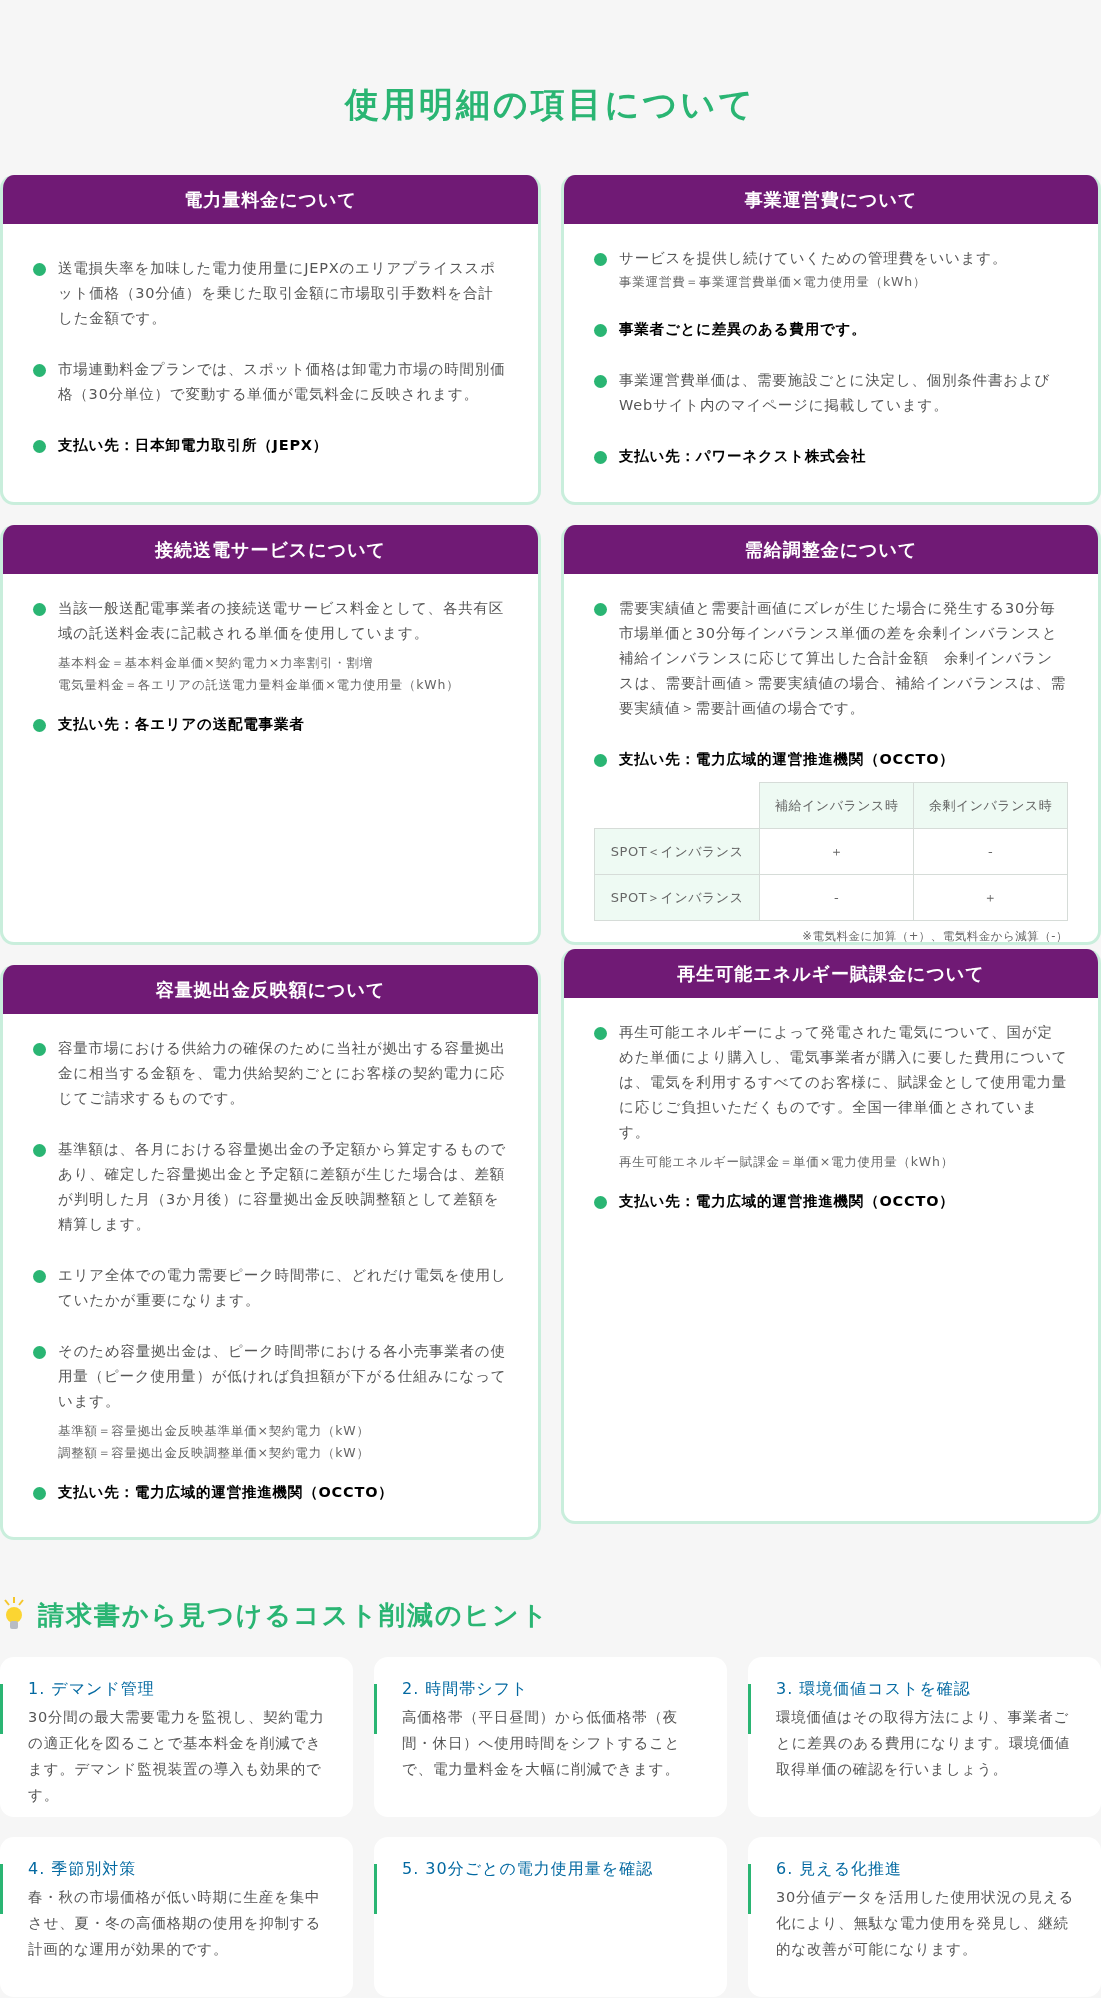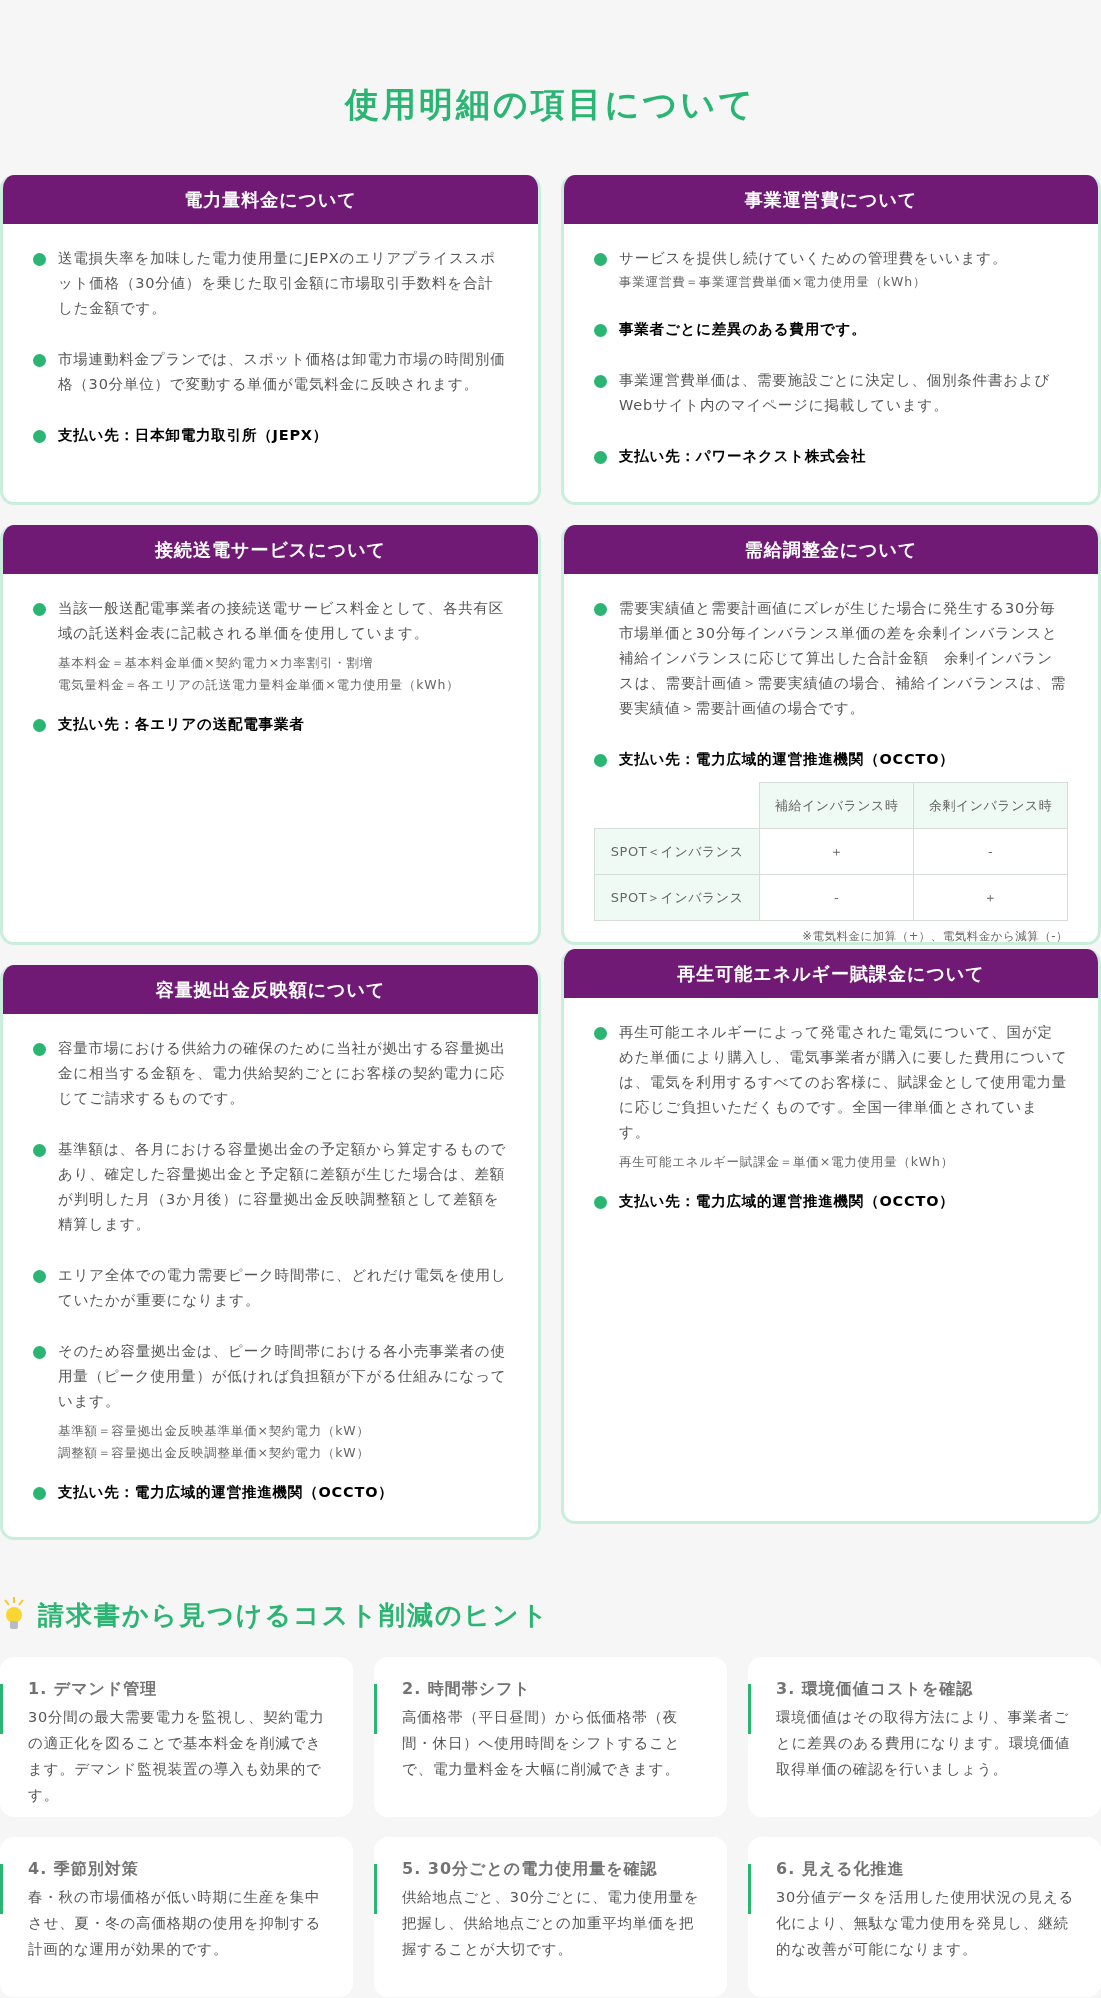--- a/index.html
+++ b/index.html
@@ -42,33 +42,33 @@
     position: absolute; top: 1596px; left: 0; font-size: 26px; font-weight: bold;
     color: #2ab573; letter-spacing: 2px; display: flex; align-items: center;
   }
   .bulb { width: 32px; height: 38px; position: relative; margin-right: 6px; }
 
   .tip {
     position: absolute; background: #fff; border-radius: 14px; width: 353px; height: 160px;
     padding: 22px 20px 0 28px;
   }
   .tip-bar { position: absolute; left: 0; top: 27px; width: 3px; height: 50px; background: #2ab573; }
-  .tip-title { font-size: 16px; font-weight: bold; color: #737373; letter-spacing: 1px; margin-bottom: 4px; }
+  .tip-title { font-size: 16px; font-weight: normal; color: #0369a1; letter-spacing: 1px; margin-bottom: 4px; }
   .tip-text { font-size: 14.5px; line-height: 26px; color: #555; letter-spacing: 0.8px; }
 </style>
 </head>
 <body>
 
 <div class="page">
 
   <h1 class="main-title">使用明細の項目について</h1>
 
   <section class="card" style="left:0;top:175px;width:541px;height:330px;">
     <div class="card-head">電力量料金について</div>
-    <div class="card-body" style="padding-top:22px;">
+    <div class="card-body" style="padding-top:32px;">
       <div class="item">送電損失率を加味した電力使用量にJEPXのエリアプライススポット価格（30分値）を乗じた取引金額に市場取引手数料を合計した金額です。</div>
       <div class="item">市場連動料金プランでは、スポット価格は卸電力市場の時間別価格（30分単位）で変動する単価が電気料金に反映されます。</div>
       <div class="item bold" style="margin-bottom:0;">支払い先：日本卸電力取引所（JEPX）</div>
     </div>
   </section>
 
   <section class="card" style="left:561px;top:175px;width:540px;height:330px;">
     <div class="card-head">事業運営費について</div>
     <div class="card-body" style="padding-top:22px;">
       <div class="item" style="margin-bottom:24px;">
@@ -176,21 +176,20 @@
     <div class="tip-text">環境価値はその取得方法により、事業者ごとに差異のある費用になります。環境価値取得単価の確認を行いましょう。</div>
   </div>
   <div class="tip" style="left:0;top:1837px;">
     <span class="tip-bar"></span>
     <div class="tip-title">4. 季節別対策</div>
     <div class="tip-text">春・秋の市場価格が低い時期に生産を集中させ、夏・冬の高価格期の使用を抑制する計画的な運用が効果的です。</div>
   </div>
   <div class="tip" style="left:374px;top:1837px;">
     <span class="tip-bar"></span>
     <div class="tip-title">5. 30分ごとの電力使用量を確認</div>
-    <div class="tip-text">供給地点ごと、30分ごとに、電力使用量を把握し、供給地点ごとの加重平均単価を把握することが大切です。</div>
   </div>
   <div class="tip" style="left:748px;top:1837px;">
     <span class="tip-bar"></span>
     <div class="tip-title">6. 見える化推進</div>
     <div class="tip-text">30分値データを活用した使用状況の見える化により、無駄な電力使用を発見し、継続的な改善が可能になります。</div>
   </div>
 
 </div>
 
 </body></html>

